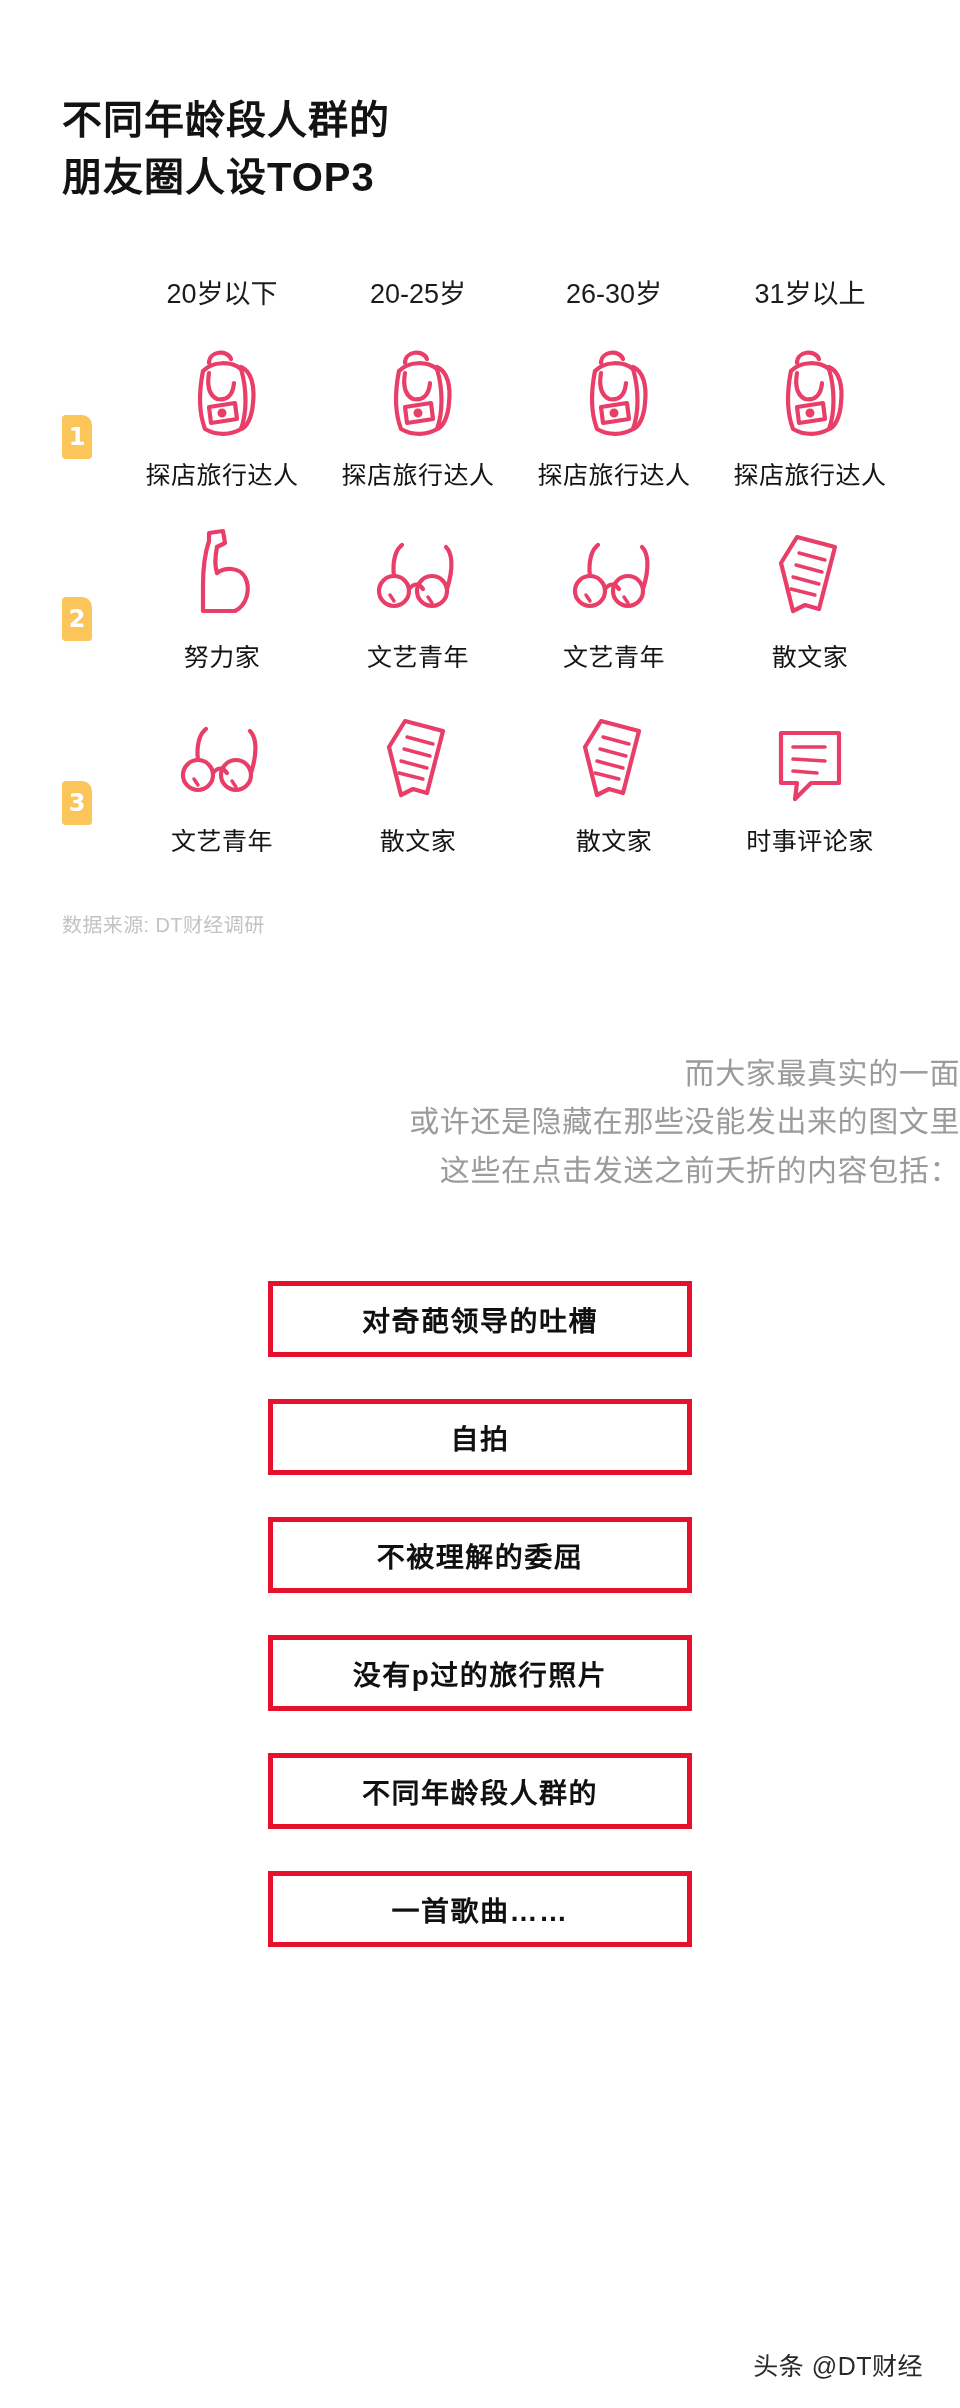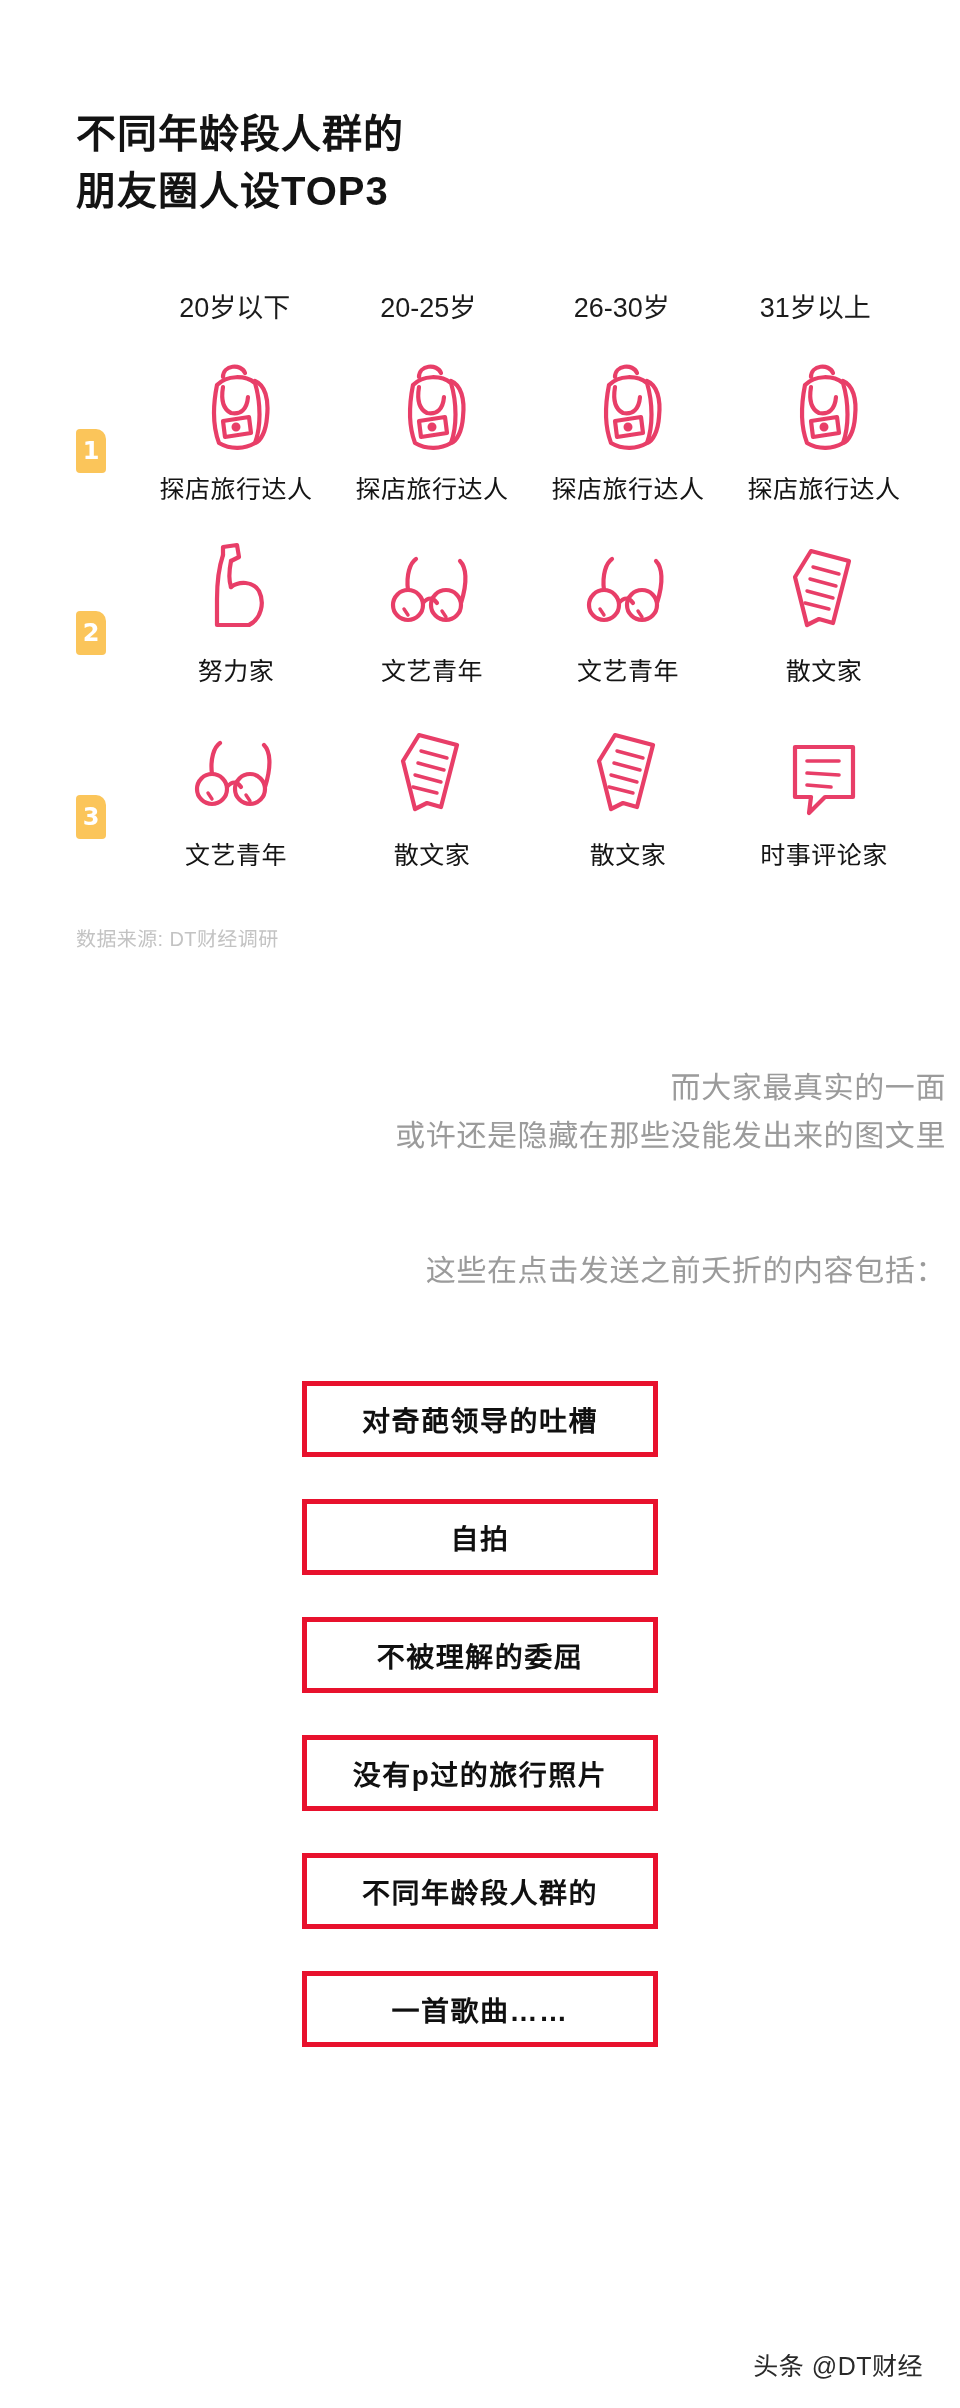--- a/index.html
+++ b/index.html
@@ -10,21 +10,21 @@
   }
   body {
     font-family:"Liberation Sans", "DejaVu Sans", sans-serif;
     color:#111;
     width:960px;
     min-height:2408px;
     position:relative;
     overflow:hidden;
   }
 
-  .page { width:960px; min-height:2408px; position:relative; padding:14px; }
+  .page { width:960px; min-height:2408px; position:relative; padding:0; }
 
   
   .title-block {
     padding:92px 0 0 62px;
   }
   .title-line {
     font-size:40px;
     font-weight:bold;
     letter-spacing:1px;
     line-height:1.42;
@@ -115,33 +115,33 @@
 
   
   .para {
     padding-left:62px;
     color:#9b9b9b;
     font-size:30px;
     line-height:1.62;
     letter-spacing:0.6px;
   }
   .para.p1 { margin-top:112px; }
-  .para.p2 { margin-top:86px; }
+  .para.p2 { }
   .para .line { white-space:nowrap;text-align:right; }
 
   
   .boxes {
     margin-top:86px;
     display:flex;
     flex-direction:column;
     align-items:center;
     gap:42px;
   }
   .red-box {
-    width:356px;
+    width:424px;
     height:76px;
     border:5px solid #e8112d;
     background:#ffffff;
     display:flex;
     align-items:center;
     justify-content:center;
     font-size:28px;
     font-weight:bold;
     color:#101010;
     letter-spacing:1.5px;

